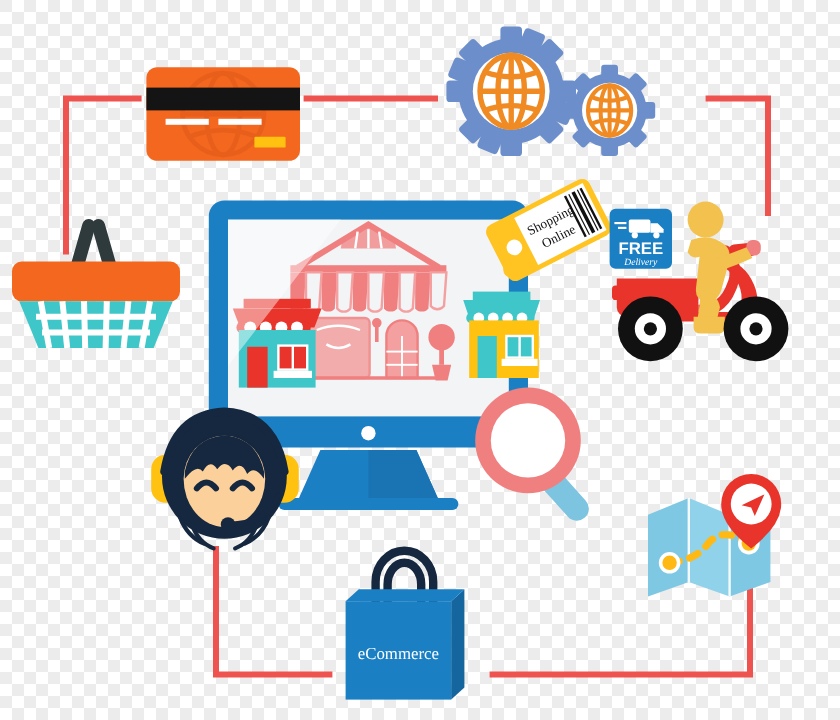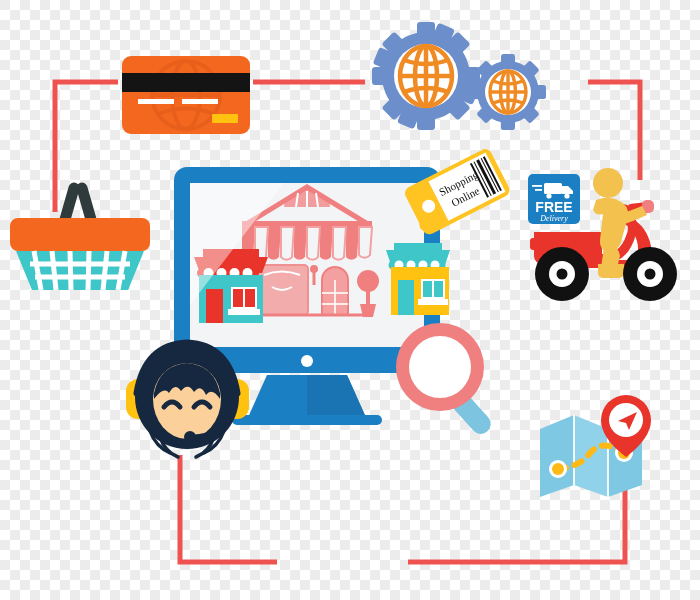--- a/index.html
+++ b/index.html
@@ -281,21 +281,21 @@
           <rect x="85" y="29" width="3" height="38"></rect>
             <rect x="90" y="29" width="1" height="38"></rect>
           <rect x="92.5" y="29" width="2" height="38"></rect>
         </g>
         <text class="lbl" x="38" y="45" font-size="11" font-family="&quot;Liberation Serif&quot;, serif" fill="#111111">Shopping</text>
         <text class="lbl" x="44" y="60" font-size="11" font-family="&quot;Liberation Serif&quot;, serif" fill="#111111">Online</text>
       </g>
     </svg>
   </div>
 
-  <div class="node" style="left:522px;top:160px;">
+  <div class="node" style="left:502px;top:160px;">
     <svg width="172" height="150" viewBox="0 0 172 150">
 
       <g>
         <rect x="6" y="14" width="52" height="50" rx="5" fill="#1b7fc4"></rect>
         <g fill="#ffffff">
           <rect x="22" y="23" width="18" height="11" rx="1.5"></rect>
           <path d="M40,26 h6 l5,5 v3 h-11 Z"></path>
           <circle cx="27" cy="36" r="2.6"></circle>
             <circle cx="45" cy="36" r="2.6"></circle>
           <rect x="10" y="25" width="10" height="1.8"></rect>
@@ -375,20 +375,34 @@
 
   <div class="node" style="left:392px;top:320px;">
     <svg width="120" height="115" viewBox="0 0 120 115">
       <rect x="68" y="66" width="20" height="52" rx="10" fill="#7cc4e0" transform="rotate(-42 78 92)"></rect>
       <circle cx="48" cy="47" r="44" fill="#f08080"></circle>
       <circle cx="48" cy="47" r="31" fill="#ffffff"></circle>
       <path d="M26,30 a31,31 0 0 1 36,-10 a31,31 0 0 0 -36,10 Z" fill="#f3f4f6"></path>
     </svg>
   </div>
 
+  <div class="node" style="left:280px;top:443px;">
+    <svg width="115" height="145" viewBox="0 0 115 145">
+      <g fill="none" stroke="#16283f" stroke-width="7" stroke-linecap="round">
+        <path d="M33,66 L33,42 a24,26 0 0 1 48,0 L81,66"></path>
+        <path d="M43,66 L43,44 a14,18 0 0 1 28,0 L71,66"></path>
+      </g>
+      <circle cx="33" cy="66" r="6" fill="#16283f"></circle>
+      <circle cx="81" cy="66" r="6" fill="#16283f"></circle>
+      <rect x="8" y="58" width="88" height="82" fill="#1b7fc4"></rect>
+      <path d="M96,58 L107,48 L107,130 L96,140 Z" fill="#15659f"></path>
+      <path d="M8,58 L19,48 L107,48 L96,58 Z" fill="#1b7fc4"></path>
+      <text class="lbl" x="52" y="106" text-anchor="middle" font-size="14" fill="#ffffff" font-family="&quot;Liberation Serif&quot;, serif">eCommerce</text>
+    </svg>
+  </div>
 
   <div class="node" style="left:534px;top:393px;">
     <svg width="130" height="110" viewBox="0 0 130 110">
       <g>
         <path d="M6,36 L40,22 L40,92 L6,104 Z" fill="#7ec8e3"></path>
         <path d="M40,22 L74,36 L74,104 L40,92 Z" fill="#8fd2e9"></path>
         <path d="M74,36 L108,22 L108,92 L74,104 Z" fill="#7ec8e3"></path>
         <g stroke="#ffffff" stroke-width="2" fill="none" opacity="0.9">
           <line x1="40" y1="22" x2="40" y2="92"></line>
           <line x1="74" y1="36" x2="74" y2="104"></line>

